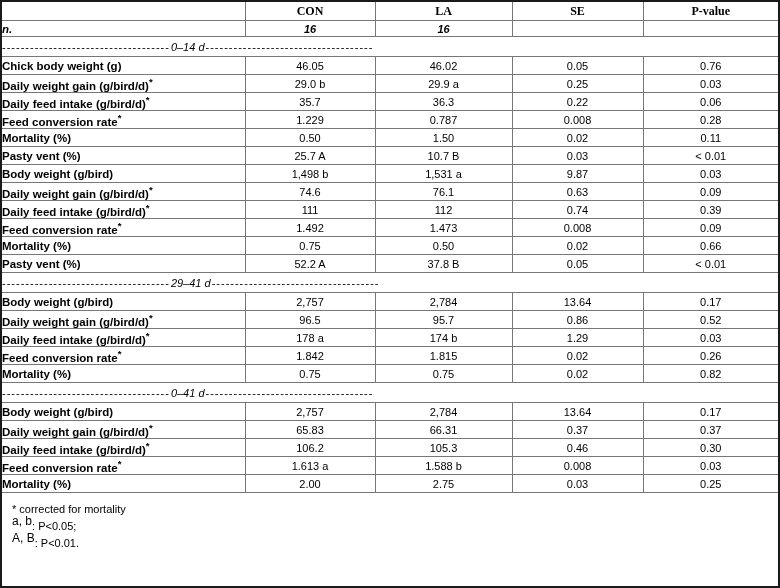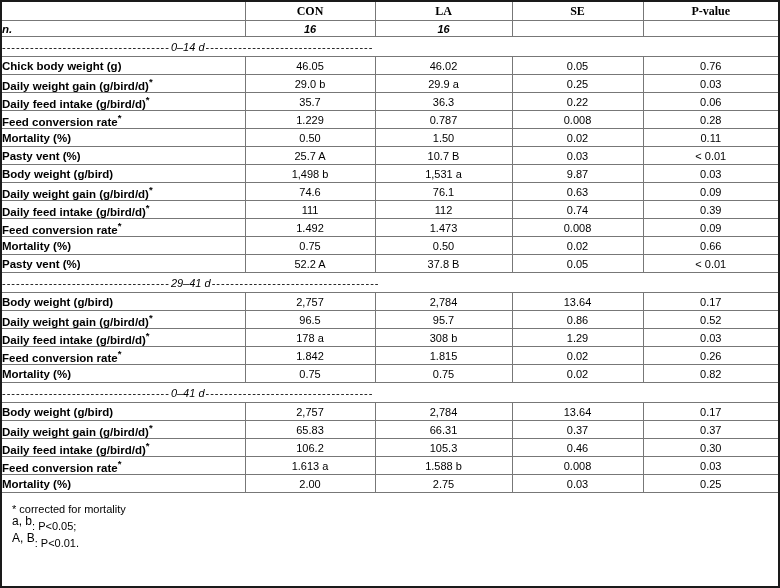--- a/index.html
+++ b/index.html
@@ -214,21 +214,21 @@
         <tr class="data">
           <td class="rowlabel">Daily weight gain (g/bird/d)<sup>*</sup></td>
           <td class="val">96.5</td>
           <td class="val">95.7</td>
           <td class="val">0.86</td>
           <td class="val">0.52</td>
         </tr>
         <tr class="data">
           <td class="rowlabel">Daily feed intake (g/bird/d)<sup>*</sup></td>
           <td class="val">178 a</td>
-          <td class="val">308 b</td>
+          <td class="val">174 b</td>
           <td class="val">1.29</td>
           <td class="val">0.03</td>
         </tr>
         <tr class="data">
           <td class="rowlabel">Feed conversion rate<sup>*</sup></td>
           <td class="val">1.842</td>
           <td class="val">1.815</td>
           <td class="val">0.02</td>
           <td class="val">0.26</td>
         </tr>

